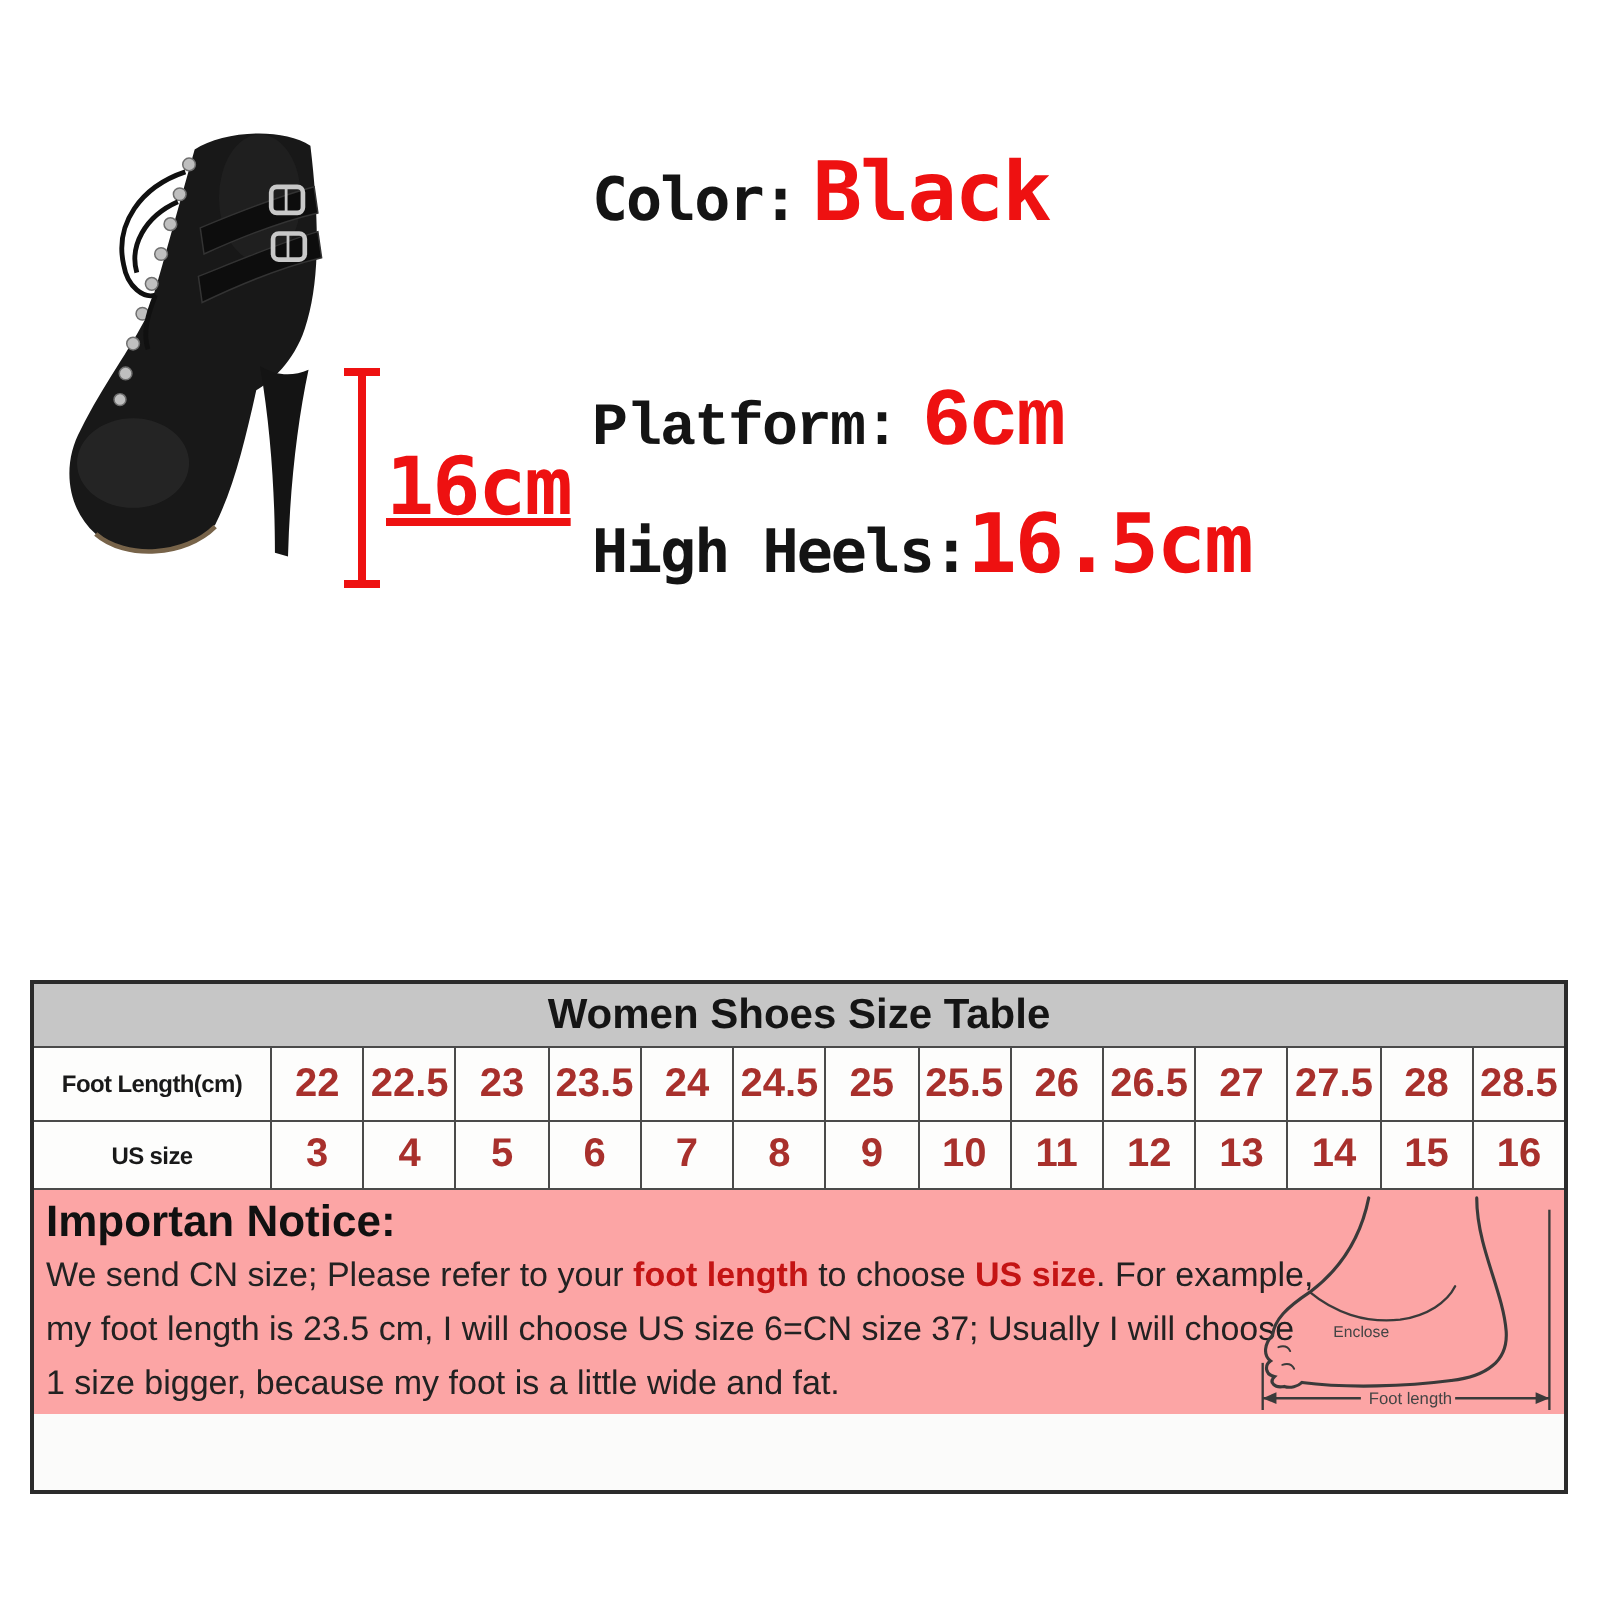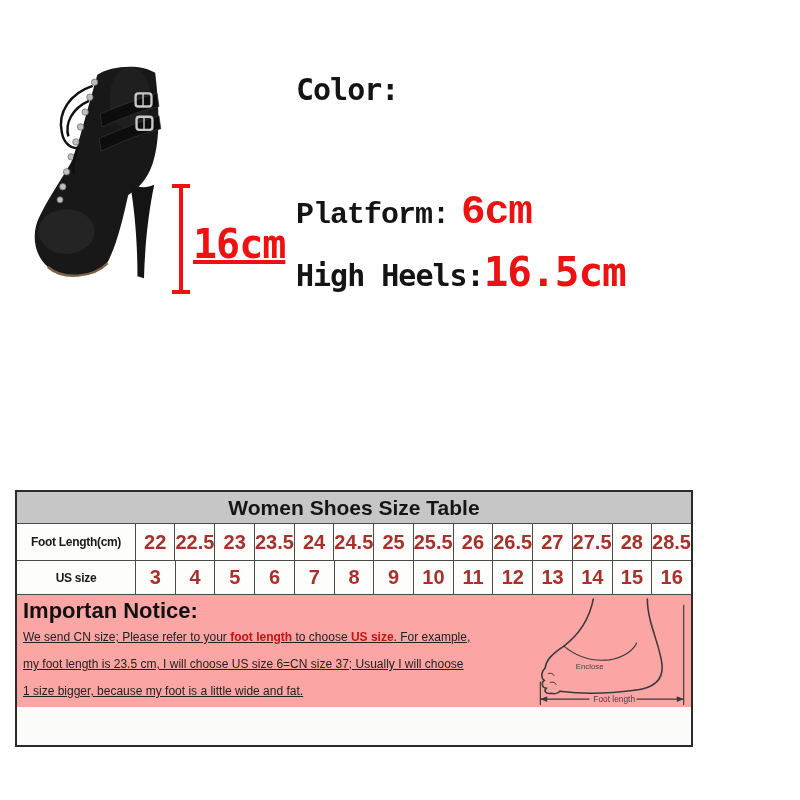--- a/index.html
+++ b/index.html
@@ -36,21 +36,21 @@
   .spec-line .lbl{font-size:30px;color:#141414;letter-spacing:-1px;}
   .spec-line .val{font-size:41px;color:var(--accent-red);letter-spacing:-1px;}
   .spec-color{top:12px;}
   .spec-platform{top:129px;font-family:Liberation Mono, monospace;}
   .spec-heels{top:188px;}
   .spec-color .val{margin-left:8px;}
   .spec-platform .val{margin-left:12px;}
   .spec-heels .val{margin-left:0px;}
   
   .size-table{
-    position:absolute;left:15px;top:490px;width:678px;height:257px;
+    position:absolute;left:15px;top:490px;width:769px;height:257px;
     border:2px solid var(--outer);background:#fbfbfa;
   }
   .st-title{
     height:32px;background:var(--header-bg);border-bottom:1px solid var(--line);
     display:flex;align-items:center;justify-content:center;
     font-size:21px;font-weight:bold;color:#151515;
   }
   .st-row{display:flex;border-bottom:1px solid var(--line);}
   .st-row.r1{height:37px;}
   .st-row.r2{height:34px;}
@@ -58,21 +58,21 @@
   .st-cell{
     flex:1;display:flex;align-items:center;justify-content:center;
     border-left:1px solid var(--line);font-weight:bold;font-size:20px;background:#fdfdfc;
   }
   .st-head{flex:0 0 118px;border-left:none;font-size:12px;color:#191919;letter-spacing:-0.3px;}
   .r1 .num,.r2 .num{color:var(--table-red);}
   .r3 .num{color:#222222;}
   
   .st-notice{position:relative;height:112px;padding:3px 0 0 6px;background:#fca5a5;}
   .n-title{font-size:22px;font-weight:bold;color:#111;line-height:26px;white-space:nowrap;}
-  .n-line{font-size:12px;color:#222;line-height:27px;white-space:nowrap;text-decoration:underline;}
+  .n-line{font-size:17px;color:#222;line-height:27px;white-space:nowrap;}
   .n-red{color:var(--notice-red);font-weight:bold;}
   .foot-diagram{position:absolute;right:3px;top:2px;width:150px;height:108px;}
 </style>
 </head>
 <body>
 
 <div class="boot-wrap">
   <svg viewBox="0 0 180 270" width="168" height="262">
 
     <path d="M85,34 C100,24 132,22 147,32
@@ -124,20 +124,21 @@
 <div class="measure">
   <div class="bar top"></div>
   <div class="stem"></div>
   <div class="bar bot"></div>
 </div>
 <div class="measure-label">16cm</div>
 
 <div class="specs">
   <div class="spec-line spec-color">
     <span class="lbl">Color:</span>
+    <span class="val">Black</span>
   </div>
   <div class="spec-line spec-platform">
     <span class="lbl">Platform:</span>
     <span class="val">6cm</span>
   </div>
   <div class="spec-line spec-heels">
     <span class="lbl">High Heels:</span>
     <span class="val">16.5cm</span>
   </div>
 </div>

